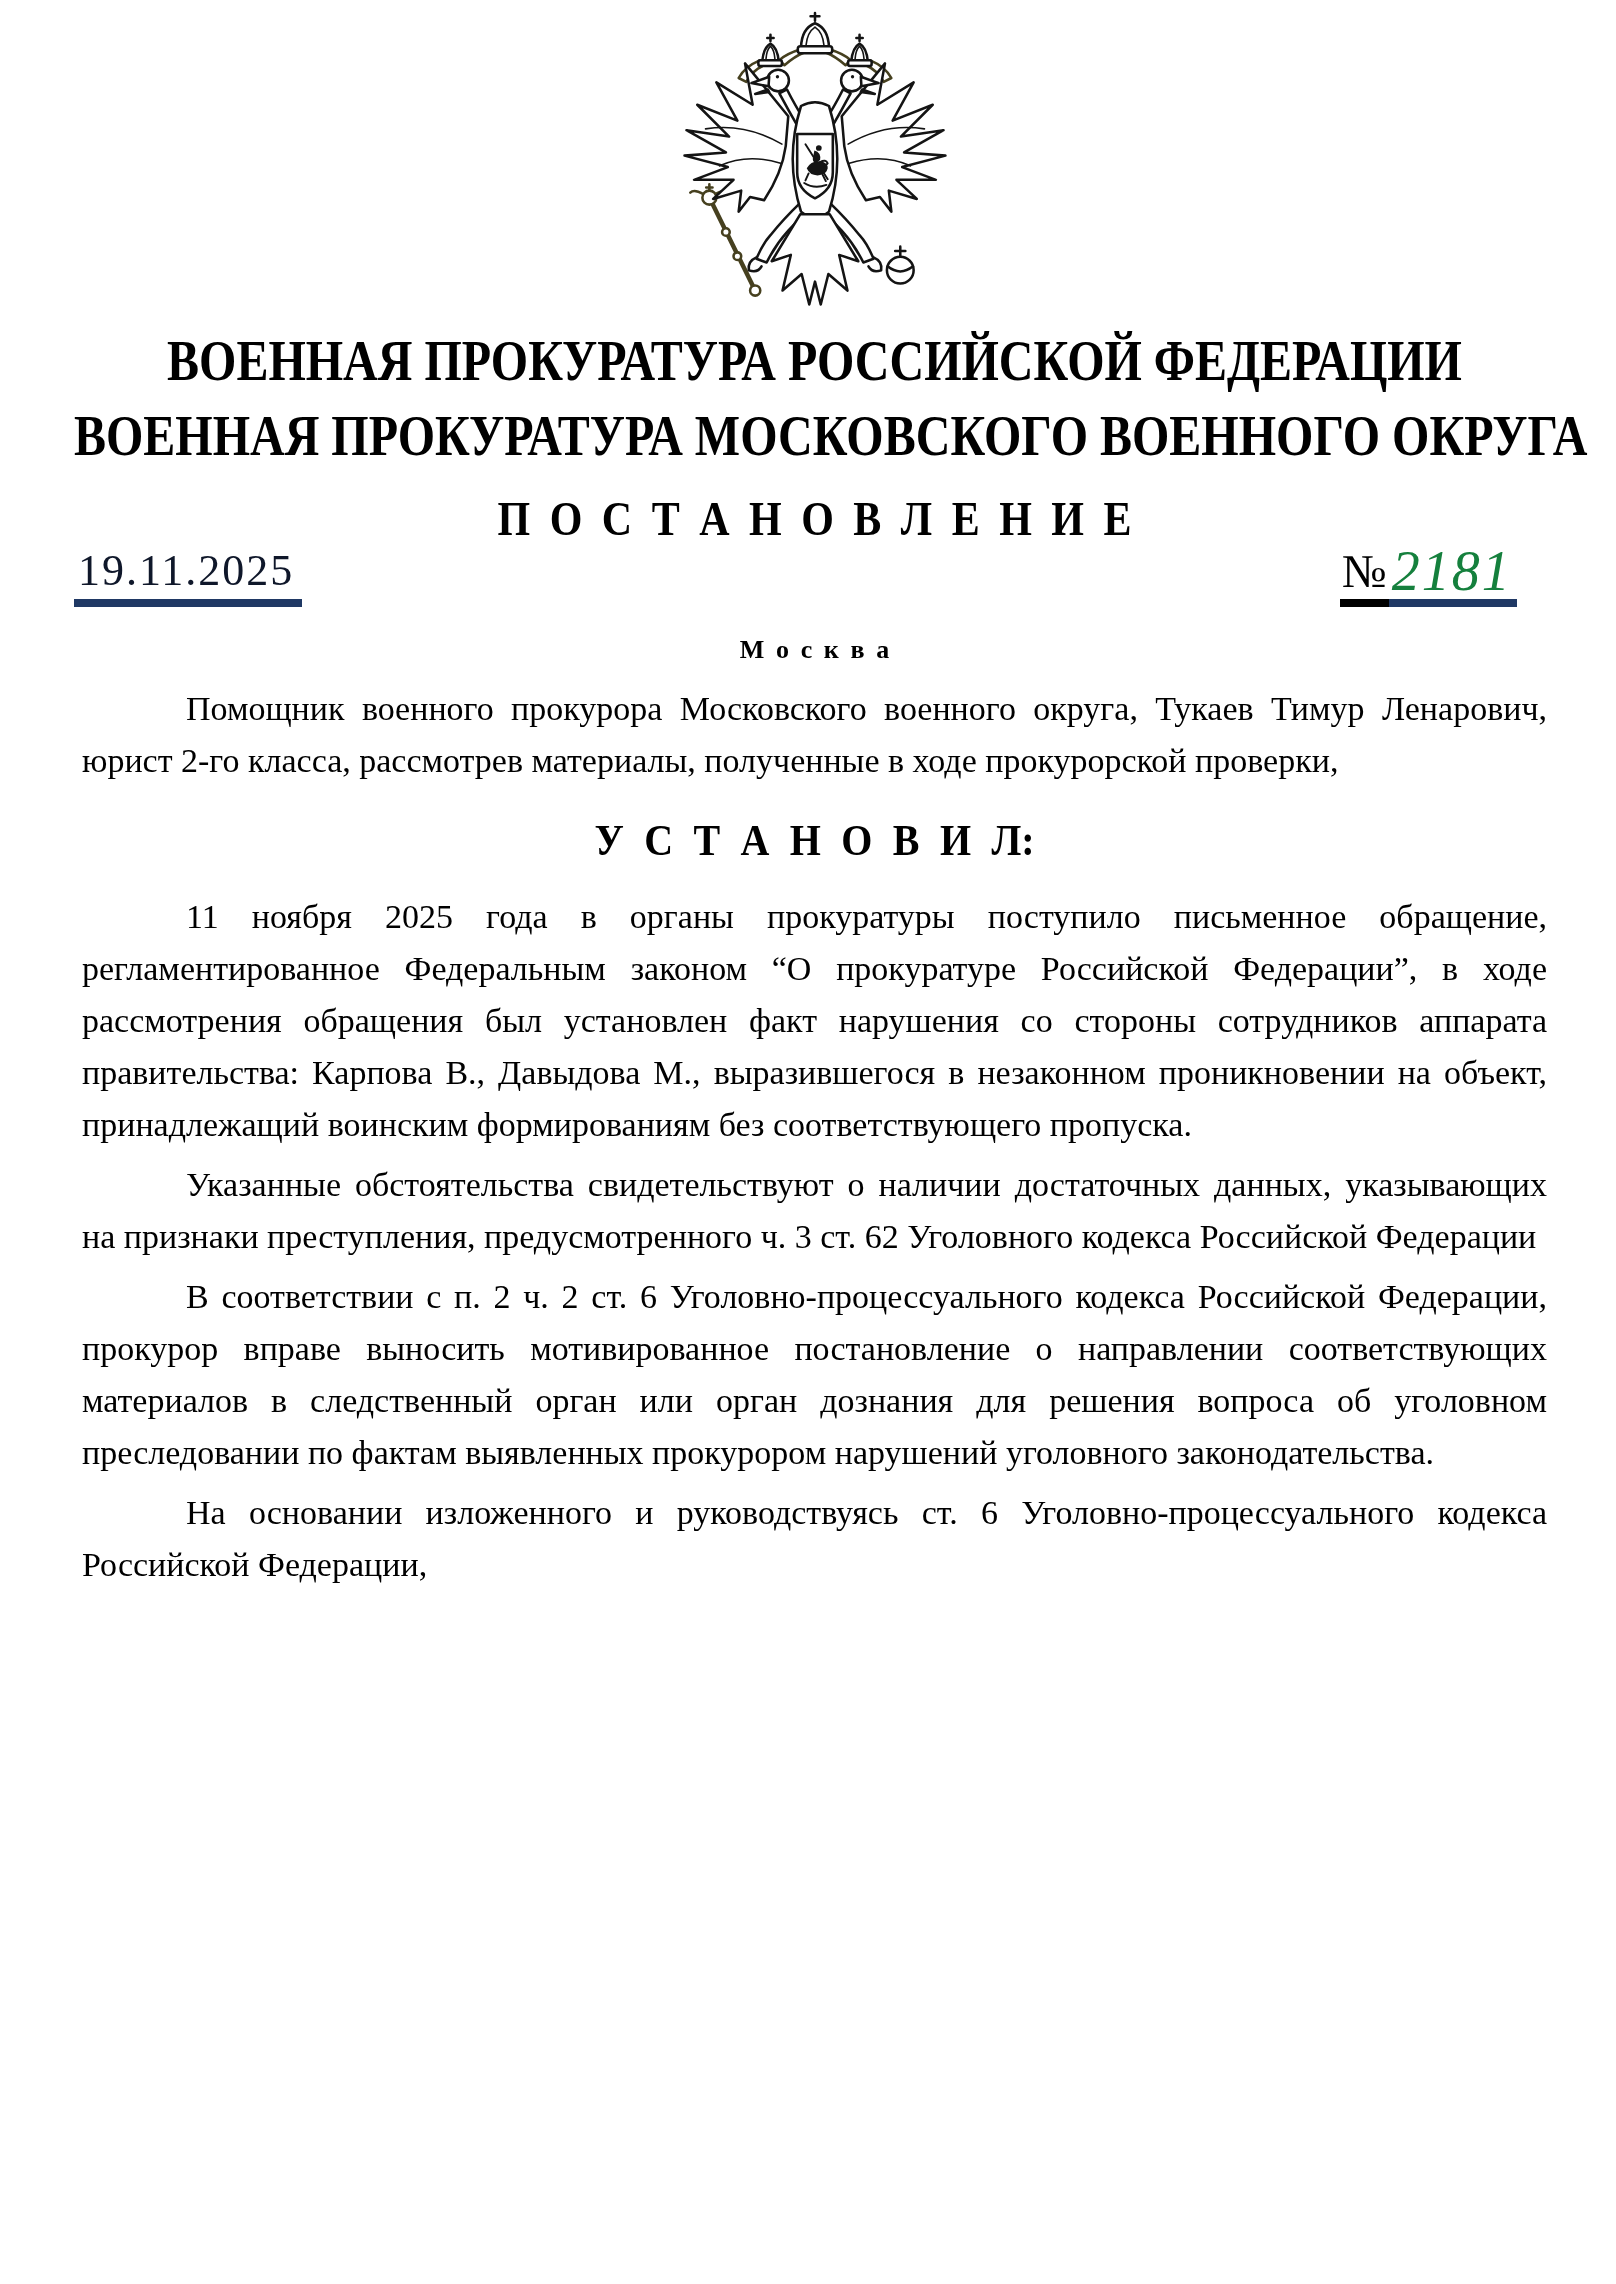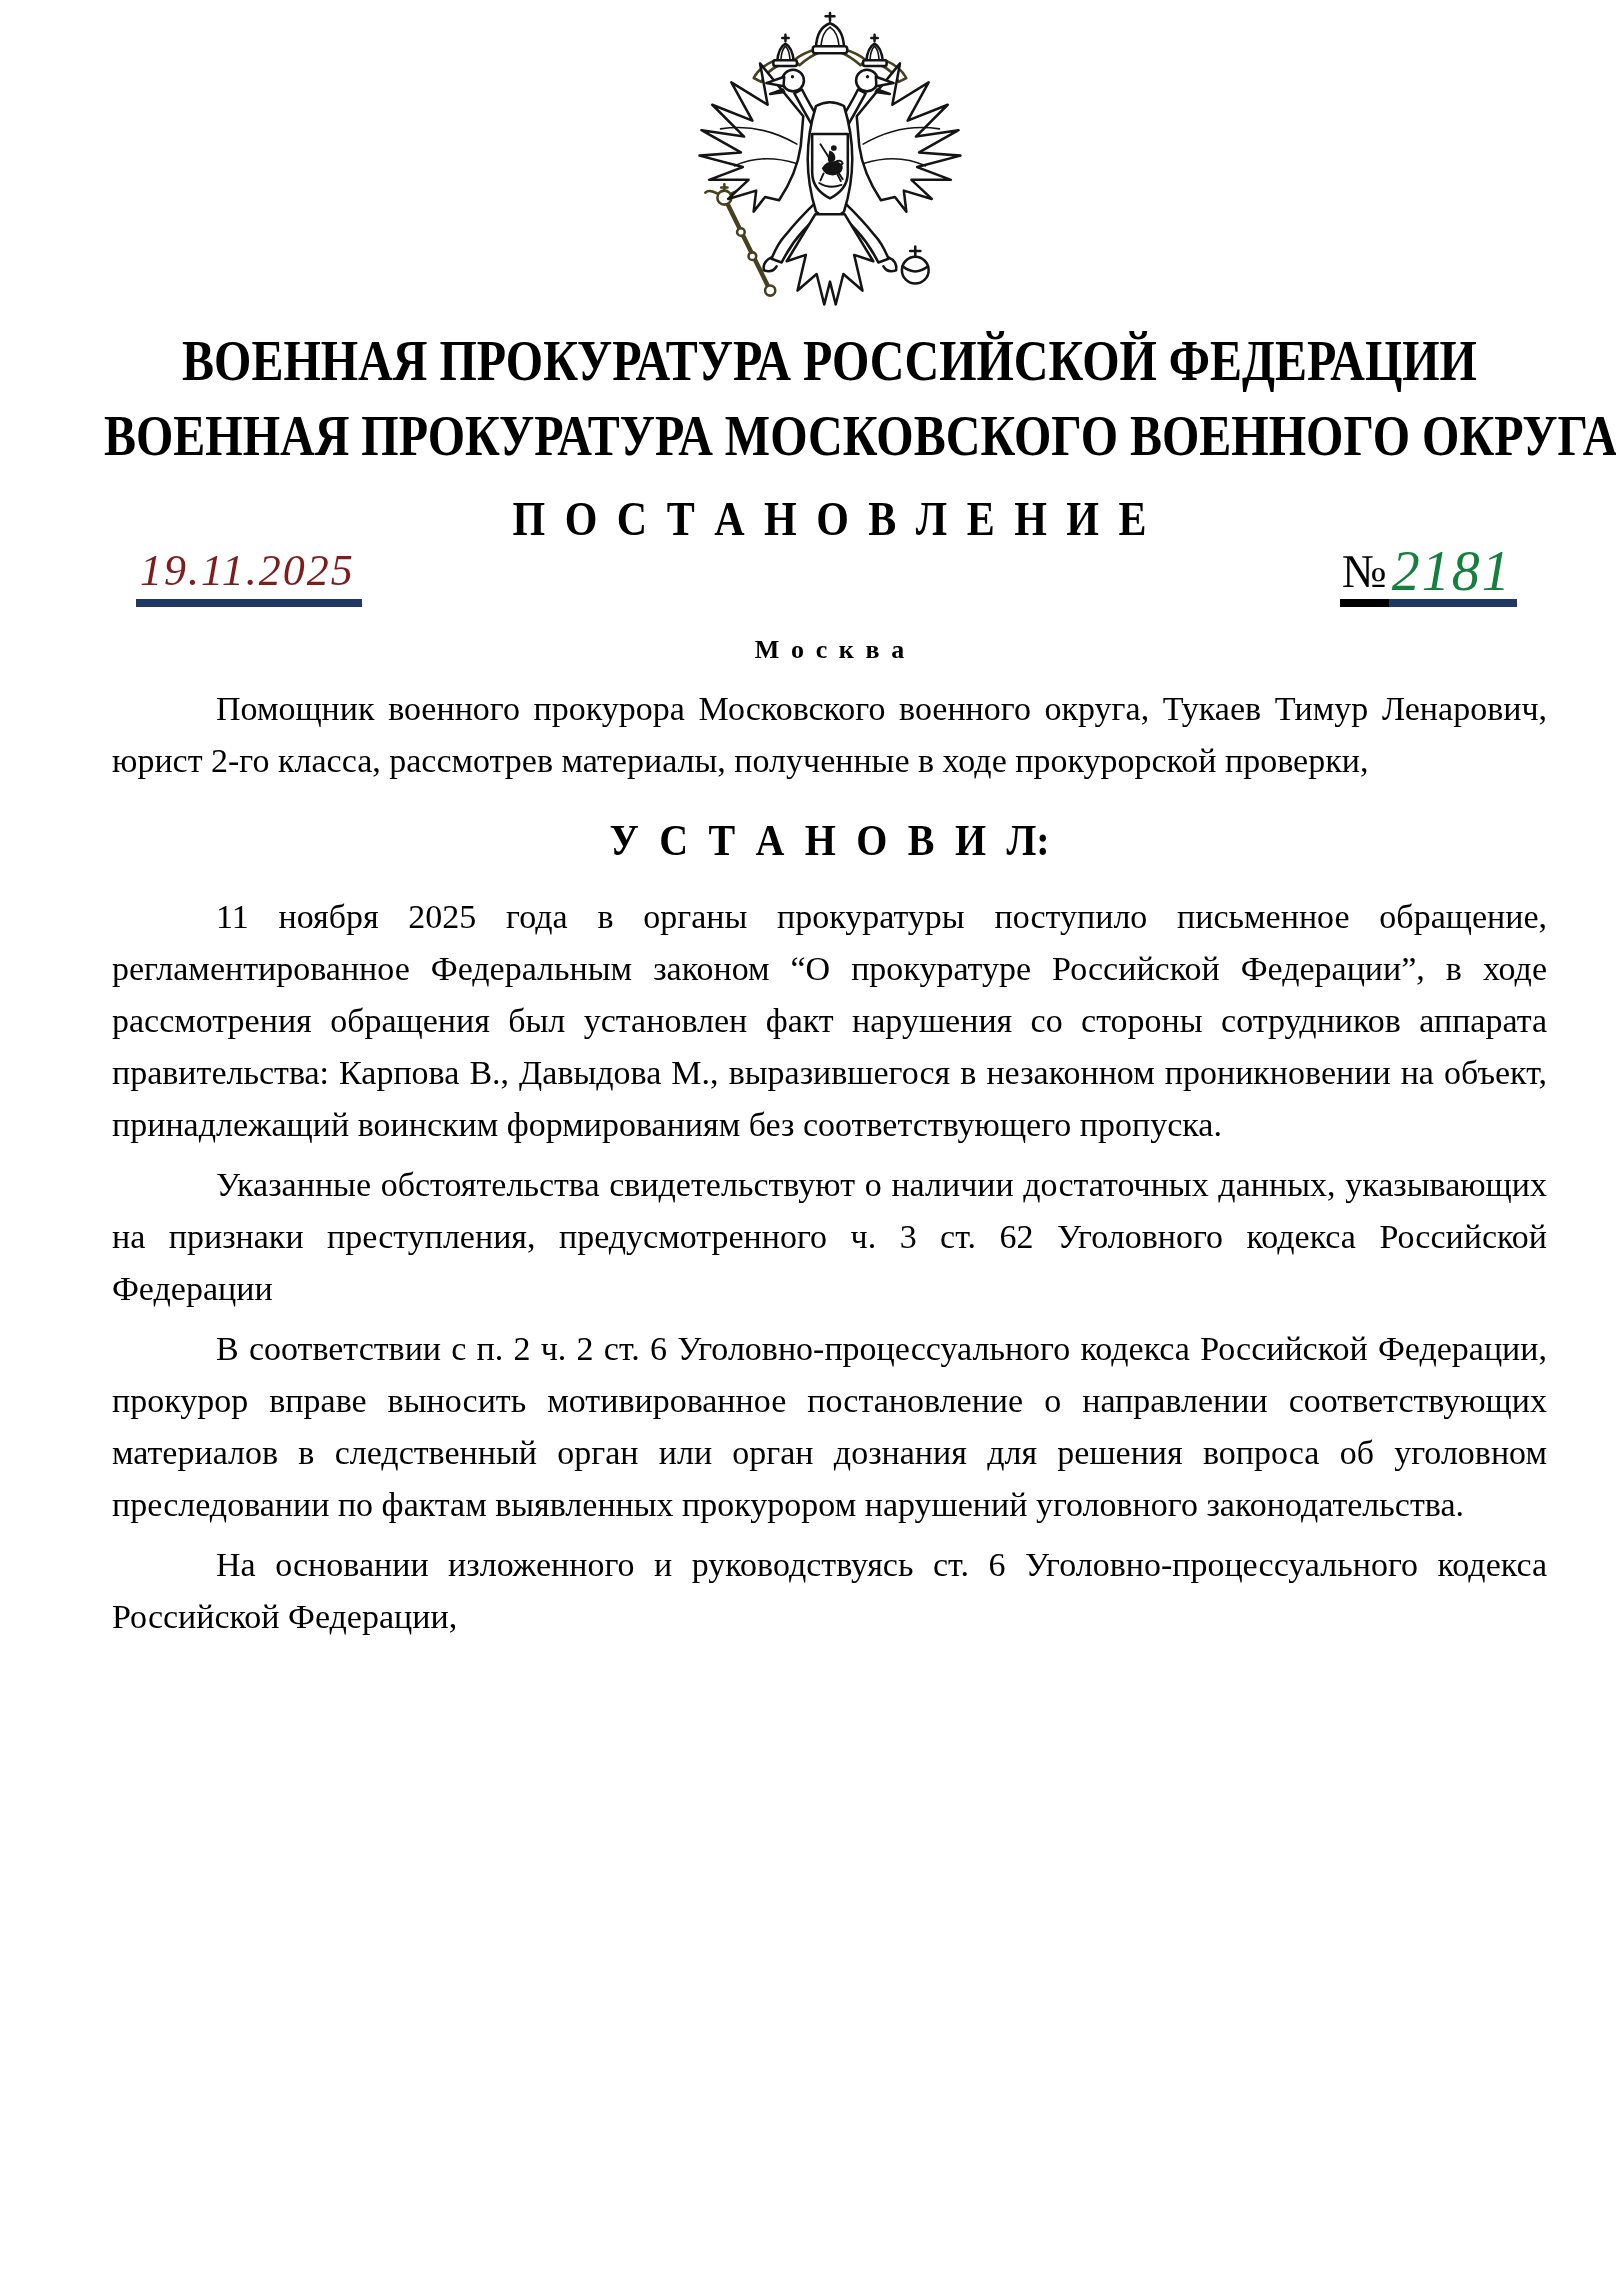--- a/index.html
+++ b/index.html
@@ -2,21 +2,21 @@
 <html lang="ru" style="font-size:10.4px"><head>
 <meta charset="utf-8">
 <style>
   html, body { margin: 0; padding: 0; background: #ffffff; }
   .page {
     position: relative;
     width: 1617px;
     height: 2132px;
     background: #ffffff;
     box-sizing: border-box;
-    padding: 9px 62px 0 104px;
+    padding: 9px 62px 0 74px;
     font-family: "Liberation Serif", "DejaVu Serif", serif;
     color: #000000;
     overflow: hidden;
   }
   .emblem { text-align: center; line-height: 0; }
   .org-title {
     margin-top: 9px;
     margin-bottom: 40px;
     text-align: center;
     font-weight: bold;
@@ -37,28 +37,26 @@
     transform-origin: top center;
   }
   .meta-row {
     margin-top: 3.9px;
     display: flex;
     justify-content: space-between;
     align-items: flex-end;
     padding-right: 38px;
   }
   .issue-date {
-    font-style: italic;
     font-size: 44px;
     line-height: 48px;
-    color: #7f1d1d;
+    color: #0f172a;
     letter-spacing: 2px;
     border-bottom: 8.5px solid #1f3864;
     padding: 0 7.8px 4.6px 3.9px;
-    margin-left: 32px;
   }
   .doc-number { display: flex; align-items: flex-end; }
   .number-sign {
     font-size: 47px;
     line-height: 48px;
     color: #000000;
     border-bottom: 8.5px solid #000000;
     padding: 0 2.6px 4.6px 1.3px;
   }
   .number-value {

